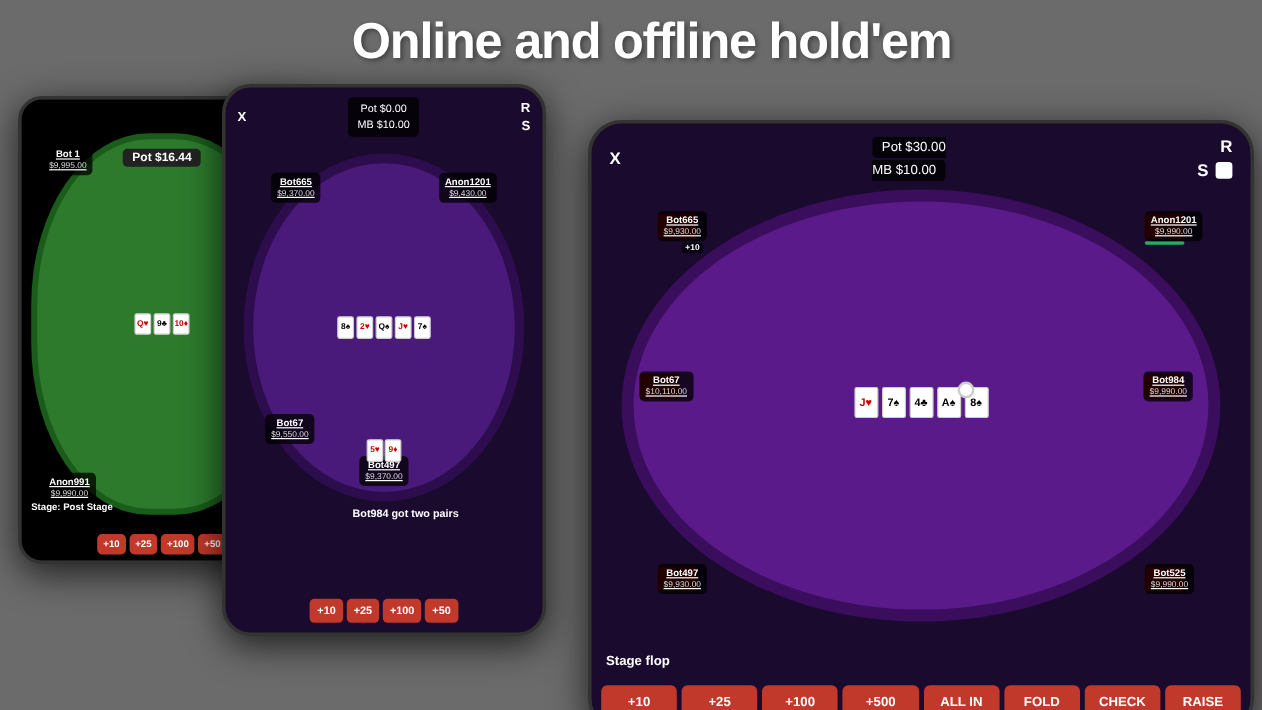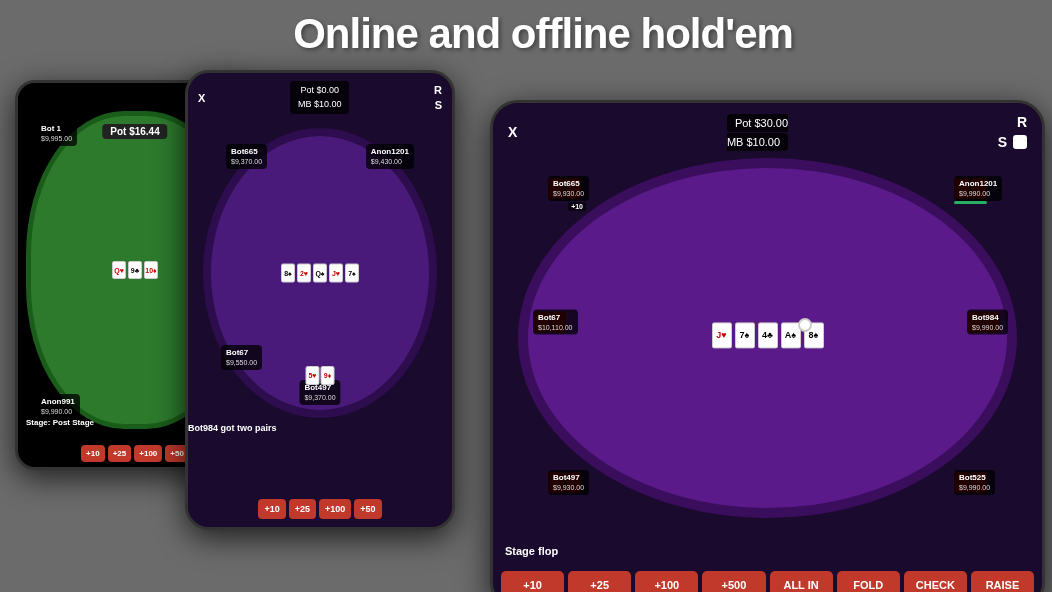--- a/index.html
+++ b/index.html
@@ -94,22 +94,23 @@
     }
 
     
     .player-badge {
       position: absolute;
       background: rgba(0,0,0,0.75);
       color: #fff;
       font-size: 8px;
       border-radius: 4px;
       padding: 2px 5px;
-      text-align: left;
+      text-align: center;
       line-height: 1.4;
+      text-decoration: underline;
     }
     .player-badge .name { font-weight: bold; font-size: 8px; }
     .player-badge .chips { color: #ddd; font-size: 7px; }
 
     .p1-controls {
       position: absolute;
       bottom: 5px;
       left: 0; right: 0;
       display: flex;
       gap: 3px;
@@ -368,21 +369,21 @@
           <div class="name">Bot497</div>
           <div class="chips">$9,370.00</div>
         </div>
 
         <div style="position:absolute;bottom:25px;left:50%;transform:translateX(-50%);display:flex;gap:1px;">
           <div class="card red" style="width:14px;height:19px;font-size:7px;">5♥</div>
           <div class="card red" style="width:14px;height:19px;font-size:7px;">9♦</div>
         </div>
       </div>
 
-      <div style="position:absolute;top:350px;left:0;right:0;text-align:left;color:#fff;font-size:9px;font-weight:bold;">Bot984 got two pairs</div>
+      <div style="position:absolute;top:350px;left:0;right:0;text-align:center;color:#fff;font-size:9px;font-weight:bold;padding-left:36px;">Bot984 got two pairs</div>
 
       <div class="p2-controls">
         <button class="btn-red" style="font-size:9px;padding:5px 6px;">+10</button>
         <button class="btn-red" style="font-size:9px;padding:5px 6px;">+25</button>
         <button class="btn-red" style="font-size:9px;padding:5px 6px;">+100</button>
         <button class="btn-red" style="font-size:9px;padding:5px 6px;">+50</button>
       </div>
     </div>
   </div>
 
@@ -445,21 +446,21 @@
           <div class="player-badge">
             <div class="name">Bot67</div>
             <div class="chips">$10,110.00</div>
           </div>
           <div style="display:flex;gap:1px;margin-top:2px;">
             <div class="card-back" style="width:16px;height:21px;"></div>
             <div class="card-back" style="width:16px;height:21px;"></div>
           </div>
         </div>
 
-        <div style="position:absolute;top:45%;right:7px;transform:translateY(-50%);">
+        <div style="position:absolute;top:45%;right:21px;transform:translateY(-50%);">
           <div class="player-badge">
             <div class="name">Bot984</div>
             <div class="chips">$9,990.00</div>
           </div>
           <div style="display:flex;gap:1px;margin-top:2px;">
             <div class="card-back" style="width:16px;height:21px;"></div>
             <div class="card-back" style="width:16px;height:21px;"></div>
           </div>
         </div>
 

